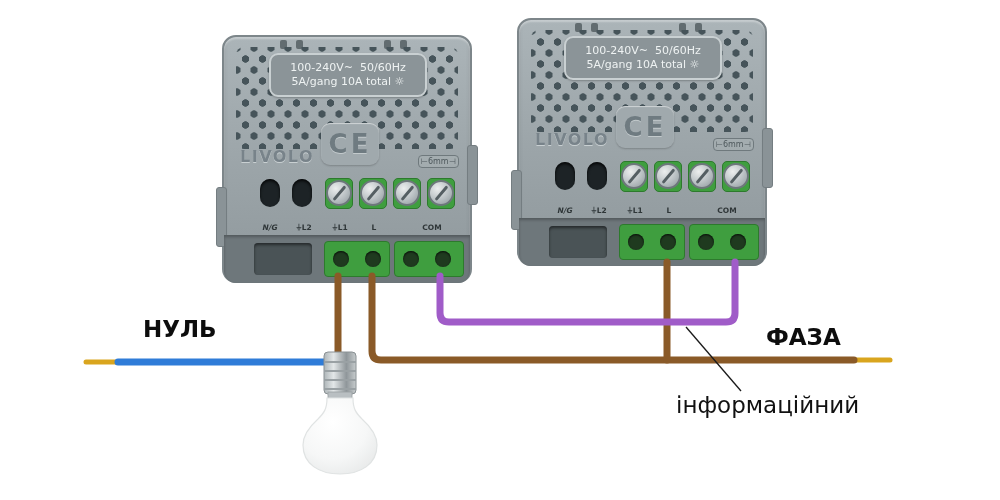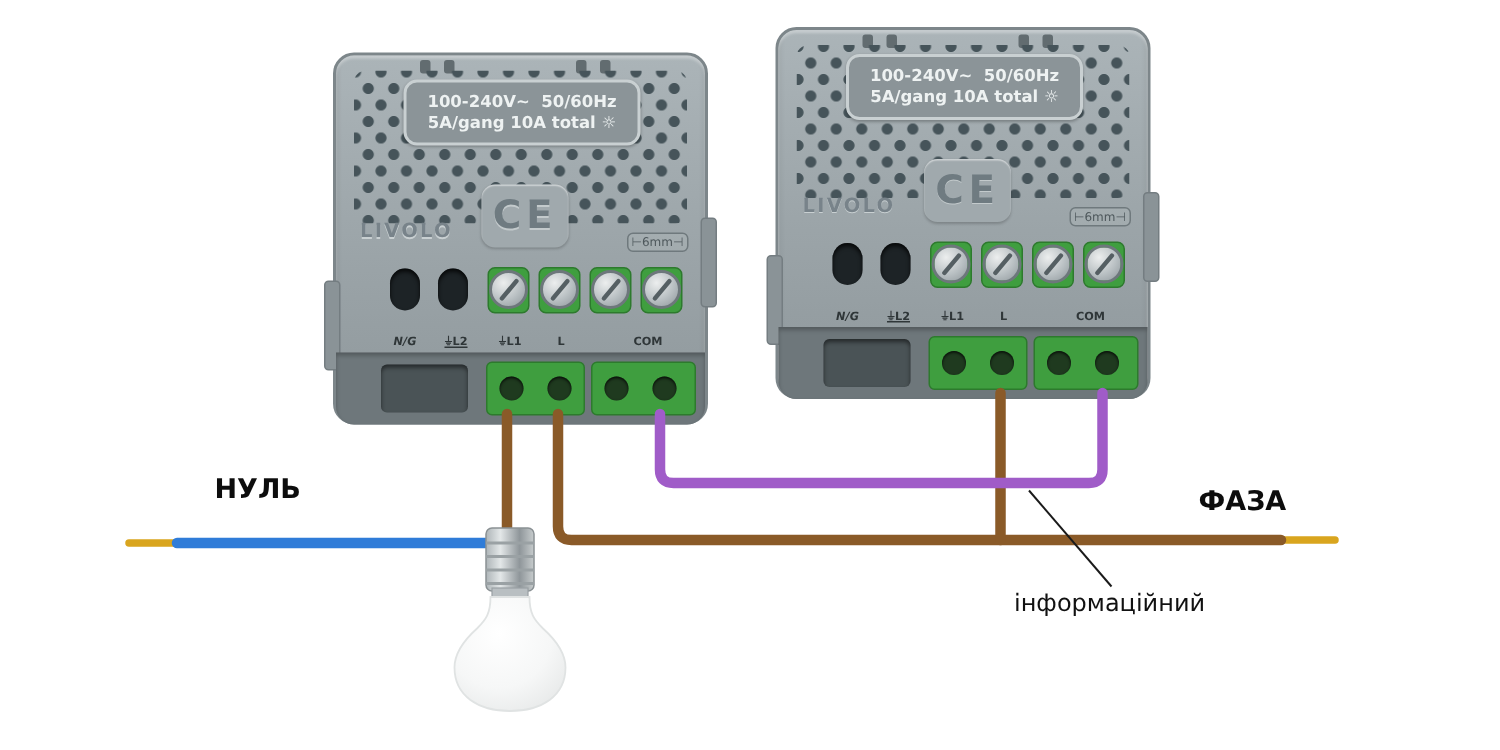--- a/index.html
+++ b/index.html
@@ -24,23 +24,23 @@
   .holes{position:absolute;left:12px;top:10px;width:222px;height:102px;border-radius:8px;
          background-image:
            radial-gradient(circle,#46545a 3.4px,rgba(0,0,0,0) 4px),
            radial-gradient(circle,#46545a 3.4px,rgba(0,0,0,0) 4px);
          background-size:17px 22px;background-position:1px 1px,9.5px 12px;}
 
   .plate{position:absolute;left:45px;top:16px;width:158px;height:44px;border-radius:9px;
          background:#8b9498;border:2px solid #c9d0d2;box-sizing:border-box;
          display:flex;flex-direction:column;justify-content:center;align-items:center;
          box-shadow:0 1px 2px rgba(0,0,0,.25);}
-  .plate div{font-size:11px;font-weight:bold;color:#eef2f2;line-height:14px;white-space:pre;}
-
-  .brand{position:absolute;left:16px;top:110px;font-size:13px;font-weight:bold;letter-spacing:1.5px;
+  .plate div{font-size:11px;font-weight:normal;color:#eef2f2;line-height:14px;white-space:pre;}
+
+  .brand{position:absolute;left:16px;top:110px;font-size:16px;font-weight:bold;letter-spacing:1.5px;
          color:#78838a;text-shadow:0 1px 0 #c9d0d2;}
   .ce{position:absolute;left:97px;top:86px;width:58px;height:42px;border-radius:9px;
       background:#a0a9ad;box-shadow:inset 0 1px 1px rgba(255,255,255,.5),0 1px 2px rgba(0,0,0,.2);
       color:#6f7b81;font-size:26px;font-weight:bold;letter-spacing:3px;
       display:flex;align-items:center;justify-content:center;text-shadow:0 1px 0 #c3cacc;}
   .mm{position:absolute;left:194px;top:118px;border:1.5px solid #6f797d;border-radius:4px;
       font-size:8px;color:#4e585c;padding:1px 2px;background:rgba(255,255,255,.08);white-space:nowrap;}
 
   .dark-hole{position:absolute;top:142px;width:20px;height:28px;border-radius:10px;
              background:#1d2326;box-shadow:inset 0 2px 3px rgba(0,0,0,.8);}
@@ -51,41 +51,41 @@
   .pad.p1{left:101px;} .pad.p2{left:135px;} .pad.p3{left:169px;} .pad.p4{left:203px;}
   .screw{position:absolute;top:143px;width:26px;height:26px;border-radius:50%;
          background:radial-gradient(circle at 35% 30%,#eceeee,#b9c0c3 55%,#8e979b);
          border:2px solid #6d777b;box-sizing:border-box;}
   .screw.p1{left:102px;} .screw.p2{left:136px;} .screw.p3{left:170px;} .screw.p4{left:204px;}
   .screw i{position:absolute;left:10px;top:2px;width:2.5px;height:18px;background:#555f63;
            transform:rotate(40deg);border-radius:2px;}
 
   .tlabel{position:absolute;top:186px;transform:translateX(-50%);font-size:7.5px;
           font-weight:bold;color:#2f3638;white-space:nowrap;}
-  .tl0{left:46px;font-style:italic;} .tl1{left:80px;text-decoration:underline;} .tl2{left:116px;} .tl3{left:150px;} .tl4{left:208px;}
+  .tl0{left:46px;font-style:italic;} .tl1{left:80px;} .tl2{left:116px;} .tl3{left:150px;} .tl4{left:208px;}
 
   .bottom-strip{position:absolute;left:0;top:198px;width:100%;height:48px;background:#6e777b;
                 border-radius:0 0 12px 12px;box-shadow:inset 0 2px 3px rgba(0,0,0,.25);}
   .gblock{position:absolute;top:6px;height:36px;background:#3f9e3f;border:1px solid #2d7a2d;
           border-radius:4px;box-sizing:border-box;}
   .gA{left:100px;width:66px;} .gB{left:170px;width:70px;}
   .gscrew{position:absolute;top:9px;width:16px;height:16px;border-radius:50%;background:#1f3a1f;
           box-shadow:inset 0 1px 2px rgba(0,0,0,.8);}
   .gs1{left:8px;} .gs2{left:40px;}
   .dblock{position:absolute;left:30px;top:8px;width:58px;height:32px;background:#4a5356;
           border-radius:4px;box-shadow:inset 0 2px 3px rgba(0,0,0,.5);}
 
   
   .wires{position:absolute;left:0;top:0;width:1000px;height:500px;pointer-events:none;}
 
   
-  .big-label{position:absolute;font-size:18px;font-weight:bold;color:#0d0d0d;}
+  .big-label{position:absolute;font-size:23px;font-weight:bold;color:#0d0d0d;}
   .neutral-label{left:143px;top:316px;}
-  .phase-label{left:799px;top:324px;}
-  .info-label{position:absolute;left:676px;top:392px;font-size:16px;color:#111;}
+  .phase-label{left:766px;top:324px;}
+  .info-label{position:absolute;left:676px;top:392px;font-size:23px;color:#111;}
 </style>
 </head>
 <body>
 
 <div class="diagram">
 
   <div class="module module1">
     <div class="ear ear-left"></div>
     <div class="ear ear-right"></div>
     <div class="slot s1"></div>

